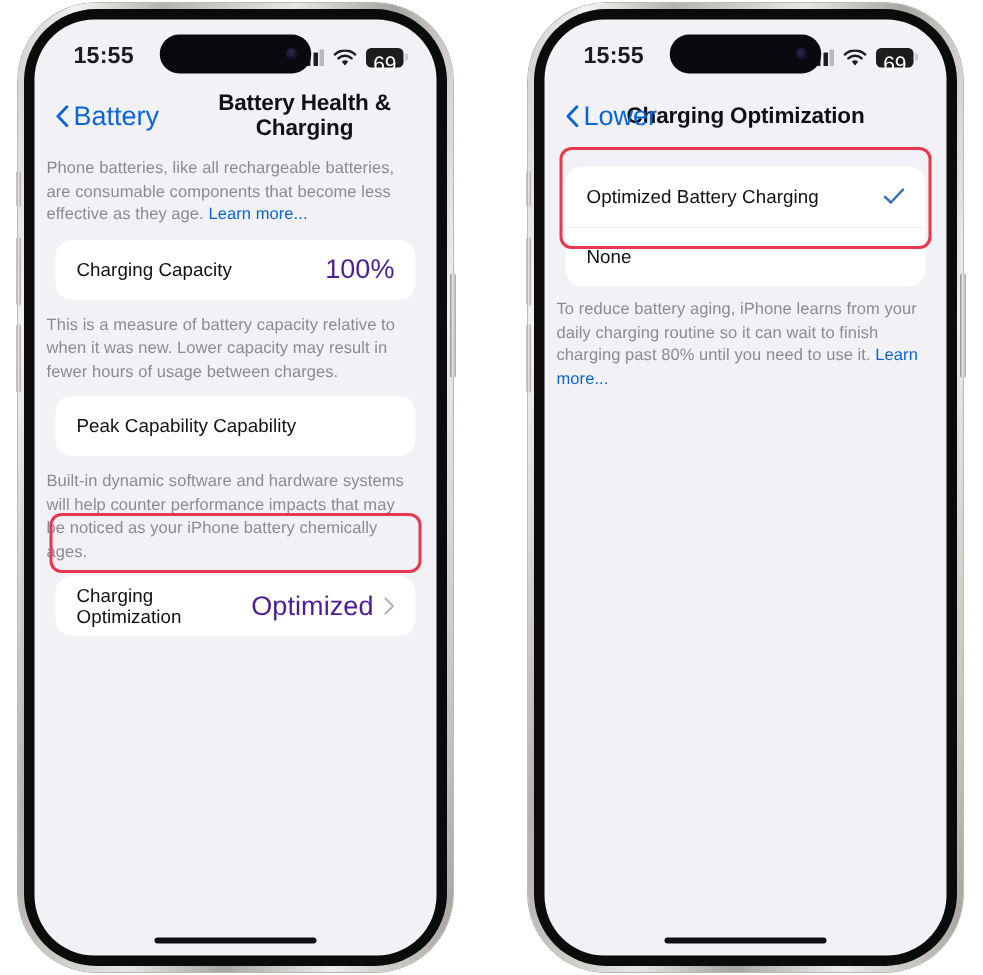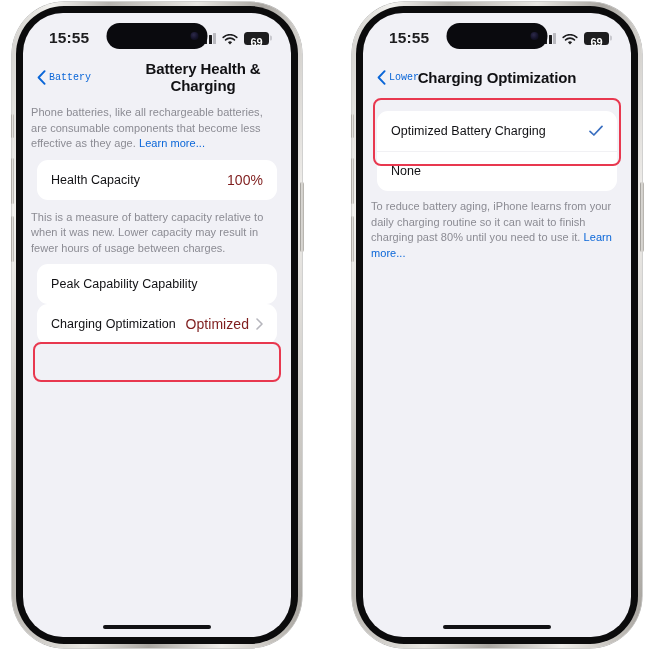--- a/index.html
+++ b/index.html
@@ -106,22 +106,22 @@
   .icon-wifi { width:16px; height:12px; position:relative; }
 
   .icon-battery {
     position: relative;
     width: 25px; height: 13px;
     border-radius: 3.5px;
     background: #1d1d1f;
     display: flex; align-items: center; justify-content: center;
   }
   .icon-battery .pct {
-    font-size: 11px;
-    font-weight: 700;
+    font-size: 14px;
+    font-weight: 400;
     color: #ffffff;
     letter-spacing: -.2px;
     line-height: 1;
     margin-top: 8px;
   }
   .icon-battery .nub {
     position: absolute;
     right: -2.6px; top: 50%;
     transform: translateY(-50%);
     width: 2px; height: 5px;
@@ -135,23 +135,22 @@
     height: 36px;
     display: flex;
     align-items: center;
     padding: 0 14px;
   }
   .nav-back {
     display: flex;
     align-items: center;
     gap: 3px;
     color: #0a66d8;
-    font-size: 10px;
+    font-size: 18px;
     z-index: 2;
-    font-family: Liberation Mono, monospace;
   }
   .nav-back svg { display:block; }
   .nav-title {
     position: absolute;
     left: 0; right: 0;
     text-align: center;
     font-size: 15px;
     font-weight: 700;
     color: #111114;
     letter-spacing: -.1px;
@@ -183,22 +182,22 @@
     align-items: center;
     height: 40px;
     padding: 4px 14px;
     font-size: 12.5px;
     color: #111114;
     letter-spacing: .05px;
   }
   .row + .row { box-shadow: inset 0 .6px 0 #e4e4ea; }
   .row .value {
     margin-left: auto;
-    color: #7f1d1d;
-    font-size: 14px;
+    color: #4c1d95;
+    font-size: 18px;
   }
   .row .chev { margin-left: 7px; display:flex; align-items:center; }
   .row .check { margin-left: auto; display:flex; align-items:center; }
 
   
   .redbox {
     position: absolute;
     border: 2.2px solid #e8384f;
     border-radius: 8px;
     pointer-events: none;
@@ -271,33 +270,34 @@
       </div>
 
       <div class="content">
 
         <div class="footnote">
           <span>Phone batteries, like all rechargeable batteries, are consumable components that become less effective as they age. </span><span class="link">Learn more...</span>
         </div>
 
         <div class="card">
           <div class="row">
-            <span>Health Capacity</span>
+            <span>Charging Capacity</span>
             <span class="value">100%</span>
           </div>
         </div>
 
         <div class="footnote">This is a measure of battery capacity relative to when it was new. Lower capacity may result in fewer hours of usage between charges.</div>
 
         <div class="card">
           <div class="row">
             <span>Peak Capability Capability</span>
           </div>
         </div>
 
+        <div class="footnote">Built-in dynamic software and hardware systems will help counter performance impacts that may be noticed as your iPhone battery chemically ages.</div>
 
         <div class="card">
           <div class="row">
             <span>Charging Optimization</span>
             <span class="value">Optimized</span>
             <span class="chev">
               <svg width="7" height="12" viewBox="0 0 7 12">
                   <path d="M1 1l5 5-5 5" stroke="#b6b6bd" stroke-width="1.6" fill="none" stroke-linecap="round" stroke-linejoin="round"></path>
                 </svg>
             </span>

